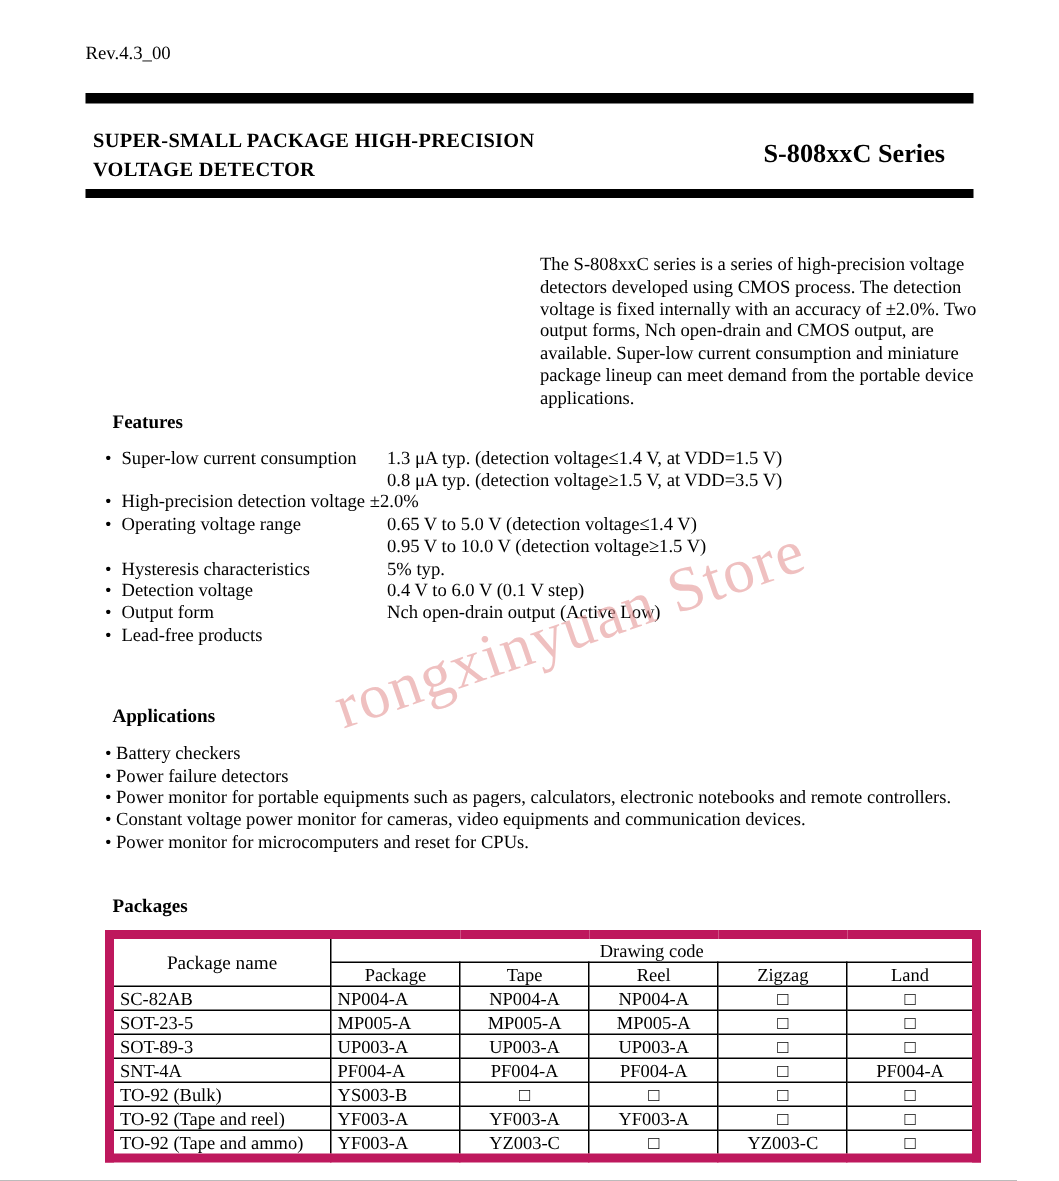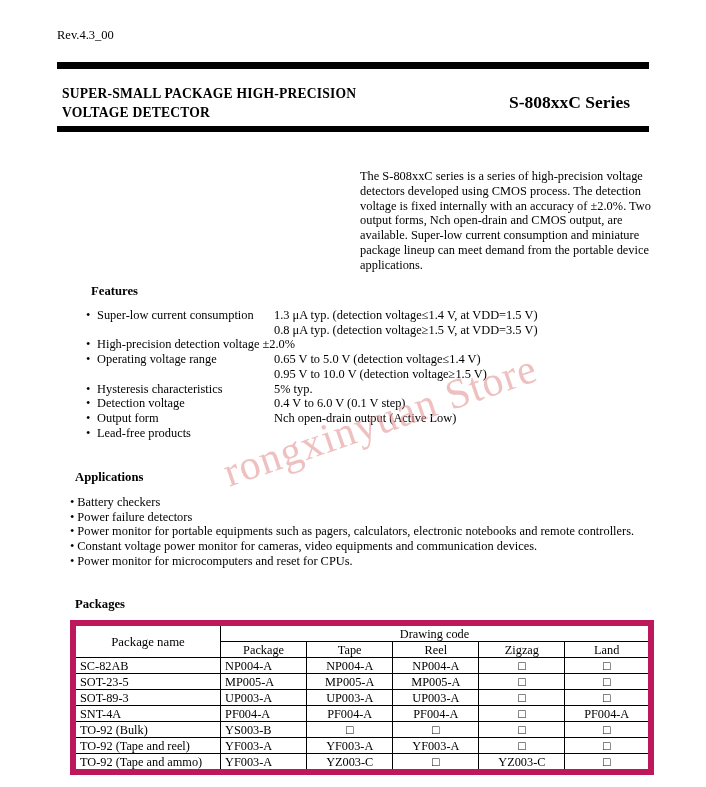--- a/index.html
+++ b/index.html
@@ -9,21 +9,21 @@
     overflow:hidden; margin:0 auto;
   }
   .rev { position:absolute; left:57px; top:28px; font-size:12.5px;text-align:center; }
   .bar { position:absolute; left:57px; width:592px; background:#000; }
   .bar-top { top:62px; height:7px; }
   .bar-bottom { top:126px; height:6px; }
   .doc-title { position:absolute; left:62px; top:84px; font-weight:bold; font-size:13.6px; line-height:19px; letter-spacing:0.2px; }
   .series { position:absolute; right:76px; top:92px; font-weight:bold; font-size:17.5px; }
   .intro { position:absolute; left:360px; top:169px; width:295px; font-size:12.4px; line-height:14.8px; }
   .section { position:absolute; left:70px; width:584px; }
-  .sec-features { top:284px;margin-left:16px; }
+  .sec-features { top:274px; }
   .sec-applications { top:470px; }
   .sec-packages { top:597px; }
   .section-heading { font-weight:bold; font-size:12.7px; margin-left:5px; }
   .f-lines { margin-top:9px; }
   .f-row { display:flex; font-size:12.4px; line-height:14.7px; white-space:nowrap; }
   .f-bullet { width:11px; flex:none; }
   .f-label { width:177px; flex:none; }
   .f-value { flex:1; }
   .f-merged { flex:1; }
   .a-items { margin-top:10px; width:574px; }

